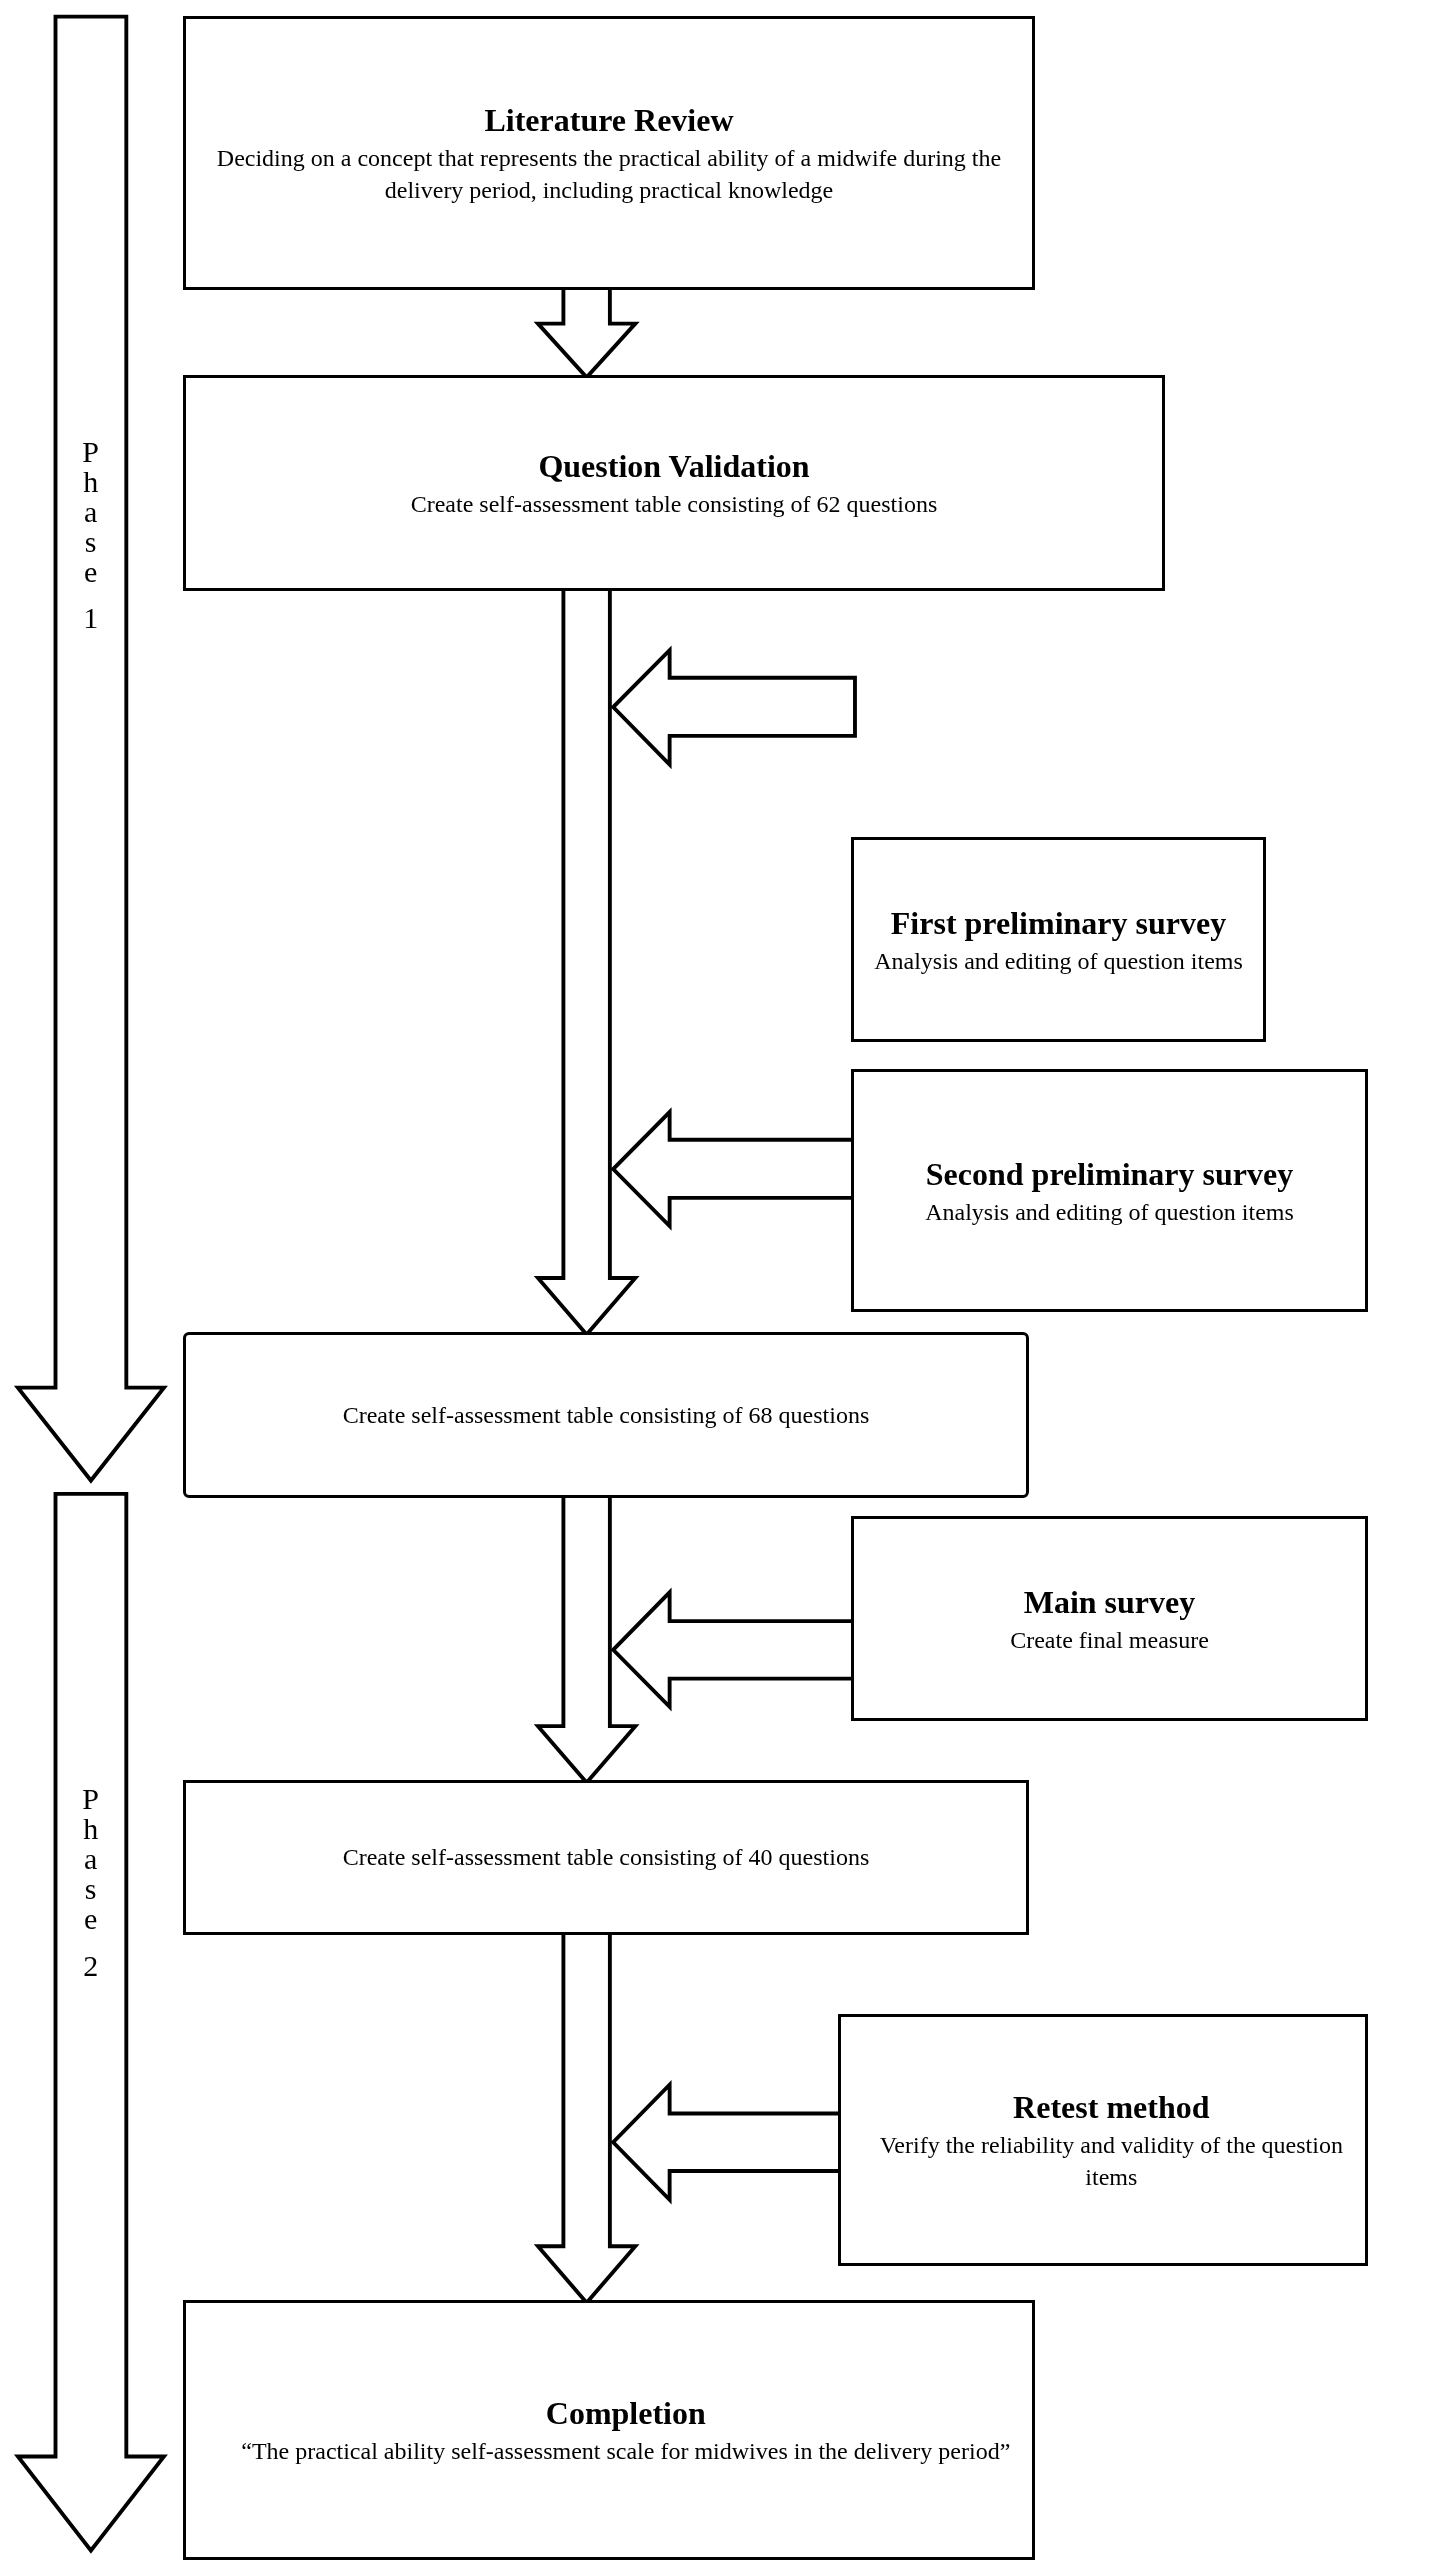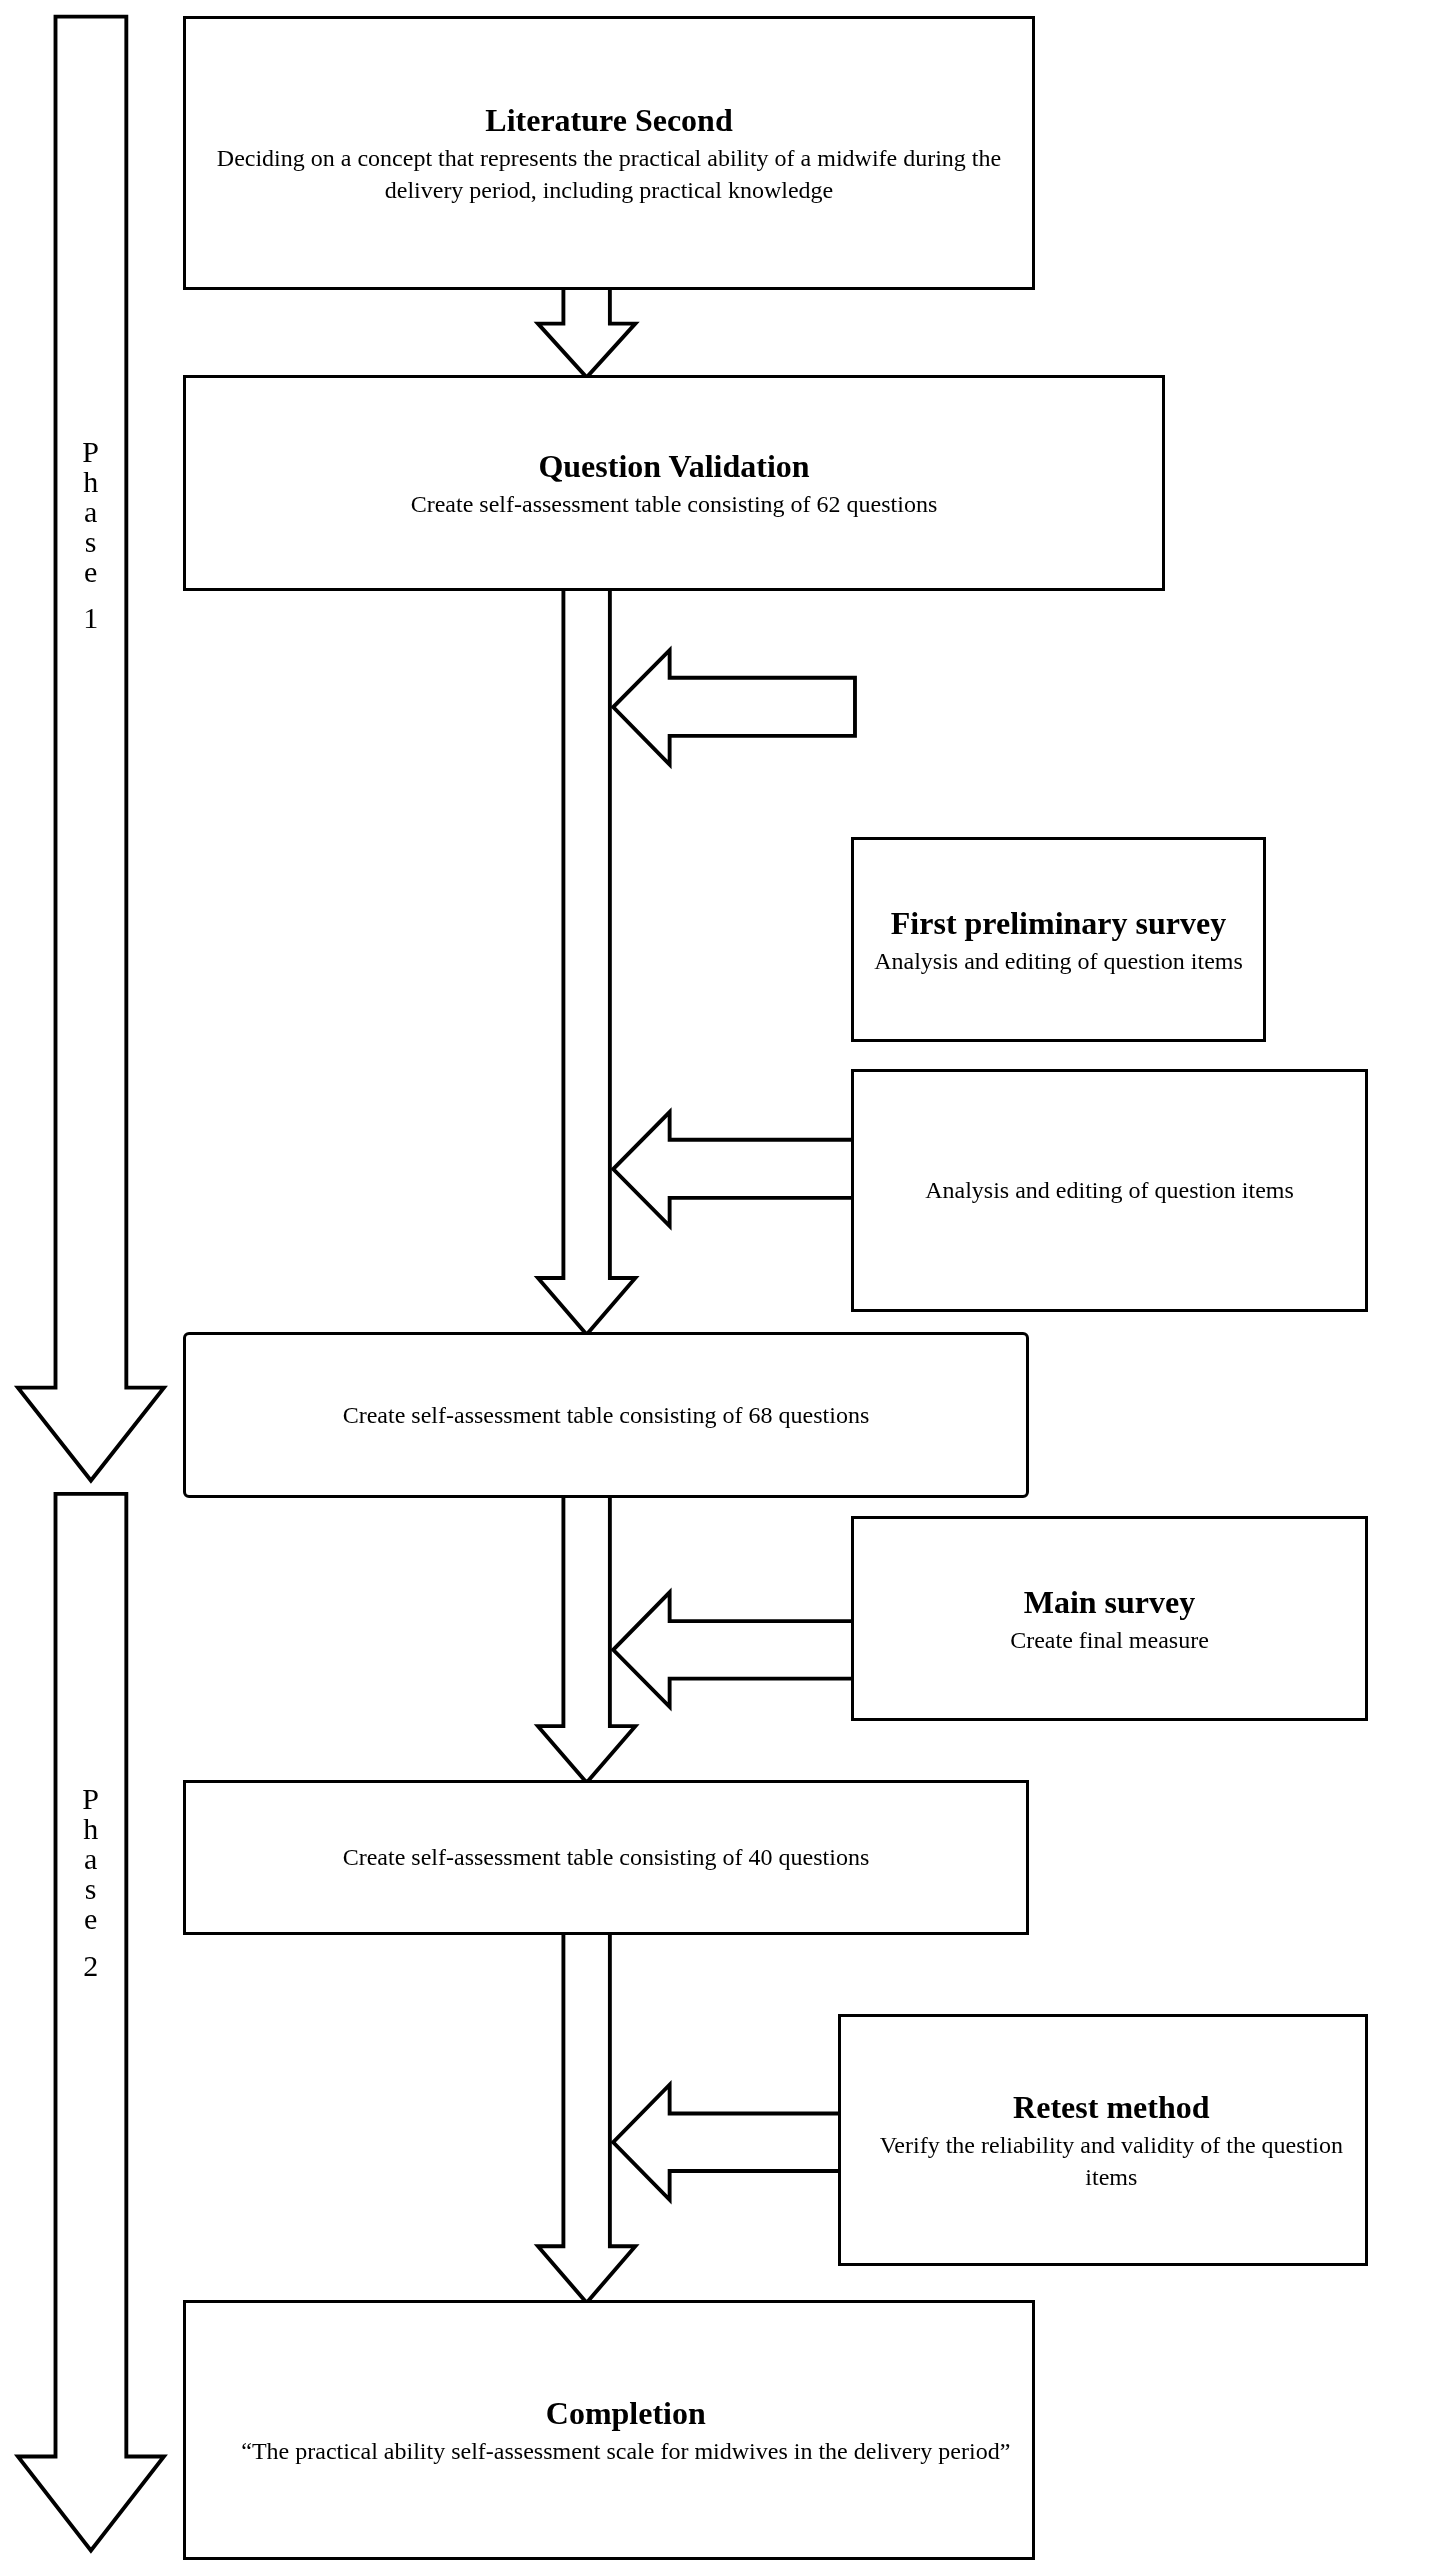--- a/index.html
+++ b/index.html
@@ -123,21 +123,21 @@
       <span>h</span>
       <span>a</span>
       <span>s</span>
       <span>e</span>
       <span class="gap"></span>
       <span>2</span>
     </div>
   </div>
 
   <div class="node" style="left:183px; top:15.5px; width:852px; height:274px;">
-    <div class="hd">Literature Second</div>
+    <div class="hd">Literature Review</div>
     <div class="bd">Deciding on a concept that represents the practical ability of a midwife during the delivery period, including practical knowledge</div>
   </div>
 
   <div class="node" style="left:183px; top:375px; width:982px; height:216px;">
     <div class="hd">Question Validation</div>
     <div class="bd">Create self-assessment table consisting of 62 questions</div>
   </div>
 
   <div class="node" style="left:183px; top:1332px; width:846px; height:166px;border-radius:6px;">
     <div class="bd">Create self-assessment table consisting of 68 questions</div>
@@ -152,20 +152,21 @@
     <div class="bd">“The practical ability self-assessment scale for midwives in the delivery period”</div>
   </div>
 
 
   <div class="node" style="left:851px; top:837px; width:415px; height:205px;">
     <div class="hd">First preliminary survey</div>
     <div class="bd">Analysis and editing of question items</div>
   </div>
 
   <div class="node" style="left:851px; top:1069px; width:517px; height:243px;">
+    <div class="hd wrap">Second preliminary survey</div>
     <div class="bd">Analysis and editing of question items</div>
   </div>
 
   <div class="node" style="left:851px; top:1516px; width:517px; height:205px;">
     <div class="hd">Main survey</div>
     <div class="bd">Create final measure</div>
   </div>
 
   <div class="node" style="left:838px; top:2014px; width:530px; height:252px;padding-left:31px;">
     <div class="hd">Retest method</div>

